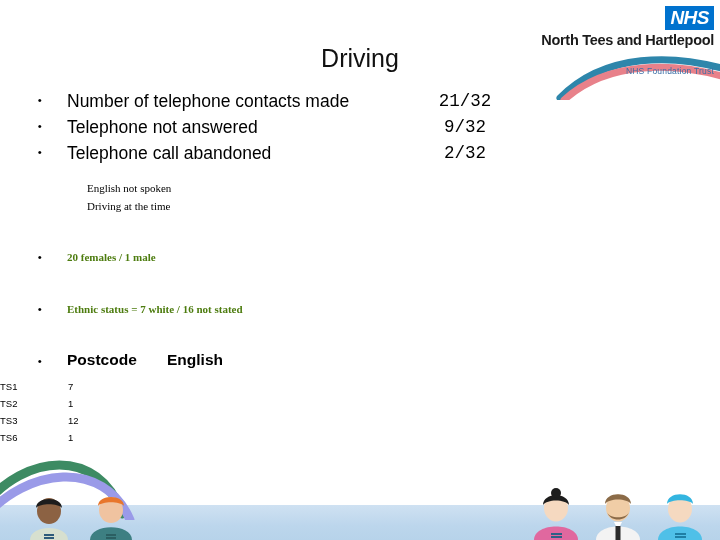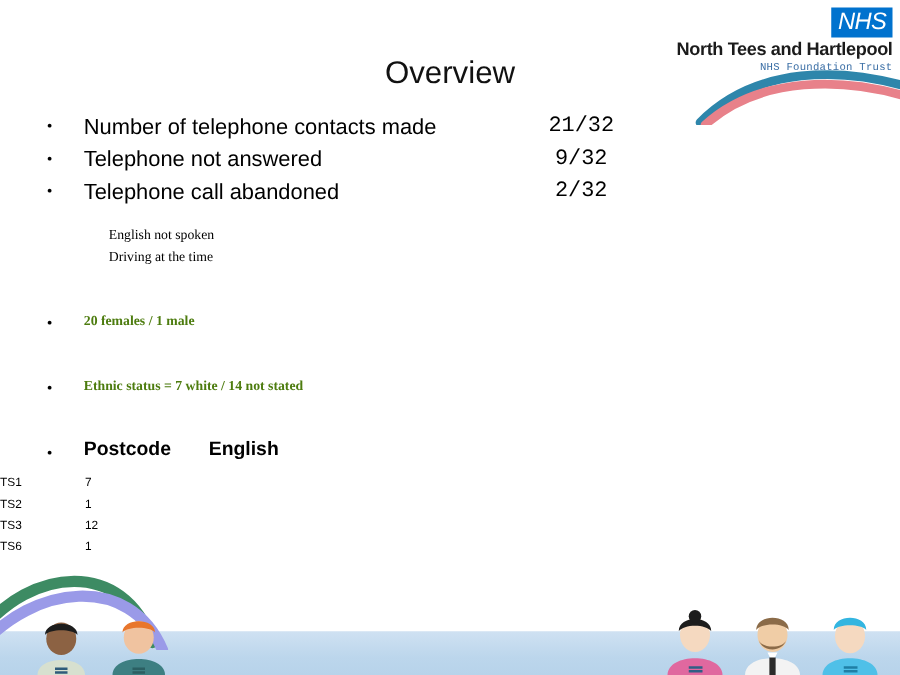--- a/index.html
+++ b/index.html
@@ -15,30 +15,30 @@
     position:absolute;left:0;right:0;top:505px;height:35px;
     background:linear-gradient(180deg,#cfe1f2 0%,#bcd6ec 60%,#b7d3ea 100%);
     z-index:1;
   }
 
   
   .nhs-logo{position:absolute;right:6px;top:6px;z-index:6;text-align:right;}
   .nhs-box{
     display:inline-block;background:#0072ce;color:#ffffff;
     font-family:"Liberation Sans", sans-serif;
-    font-weight:normal;font-style:italic;font-size:19px;line-height:19px;
+    font-weight:bold;font-style:italic;font-size:19px;line-height:19px;
     padding:2px 5px 3px 5px;letter-spacing:-0.5px;
   }
   .trust-name{
     display:block;color:#1b1b1b;font-weight:bold;font-size:14.5px;
     line-height:15px;margin-top:3px;letter-spacing:-0.3px;white-space:nowrap;
   }
   .trust-sub{
     display:block;color:#3a6ea5;font-size:8.5px;line-height:10px;
-    margin-top:1px;letter-spacing:0.2px;white-space:nowrap;font-family:Liberation Mono, monospace;
+    margin-top:18px;letter-spacing:0.2px;white-space:nowrap;
   }
 
   
   .swoosh-top{position:absolute;right:0;top:48px;width:170px;height:52px;z-index:2;}
 
   
   .swoosh-bottom{position:absolute;left:-6px;top:448px;width:210px;height:72px;z-index:3;}
 
   
   .title{
@@ -156,21 +156,21 @@
     </g>
     <g>
       <path d="M130 52 C 130 34, 174 34, 174 52 Z" fill="#4fc0e8"></path>
       <ellipse cx="152" cy="21" rx="12" ry="13.5" fill="#f5d9c0"></ellipse>
       <path d="M139 16 C 139 3, 165 3, 165 16 C 161 11, 143 11, 139 16 Z" fill="#33b5e0"></path>
       <rect x="147" y="45" width="11" height="2" fill="#1f7fa5"></rect>
       <rect x="147" y="48" width="11" height="2" fill="#1f7fa5"></rect>
     </g>
   </svg>
 
-  <div class="title">Overview</div>
+  <div class="title">Driving</div>
 
   <div class="content">
 
     <div class="r-rel">
       <div class="row">
         <span class="bullet">•</span>
         <span class="lbl">Number of telephone contacts made</span>
         <span class="val">21/32</span>
       </div>
       <div class="row">
@@ -194,21 +194,21 @@
 
     <div class="row">
       <span class="bullet">•</span>
       <span class="bold-line">20 females / 1 male</span>
     </div>
 
     <div class="gap-md"></div>
 
     <div class="row">
       <span class="bullet">•</span>
-      <span class="bold-line">Ethnic status = 7 white / 14 not stated</span>
+      <span class="bold-line">Ethnic status = 7 white / 16 not stated</span>
     </div>
 
     <div class="gap-md"></div>
 
     <div>
       <div class="row">
         <span class="bullet">•</span>
         <span class="tbl-head">
           <span class="c1">Postcode</span><span class="c2">English</span>
         </span>

